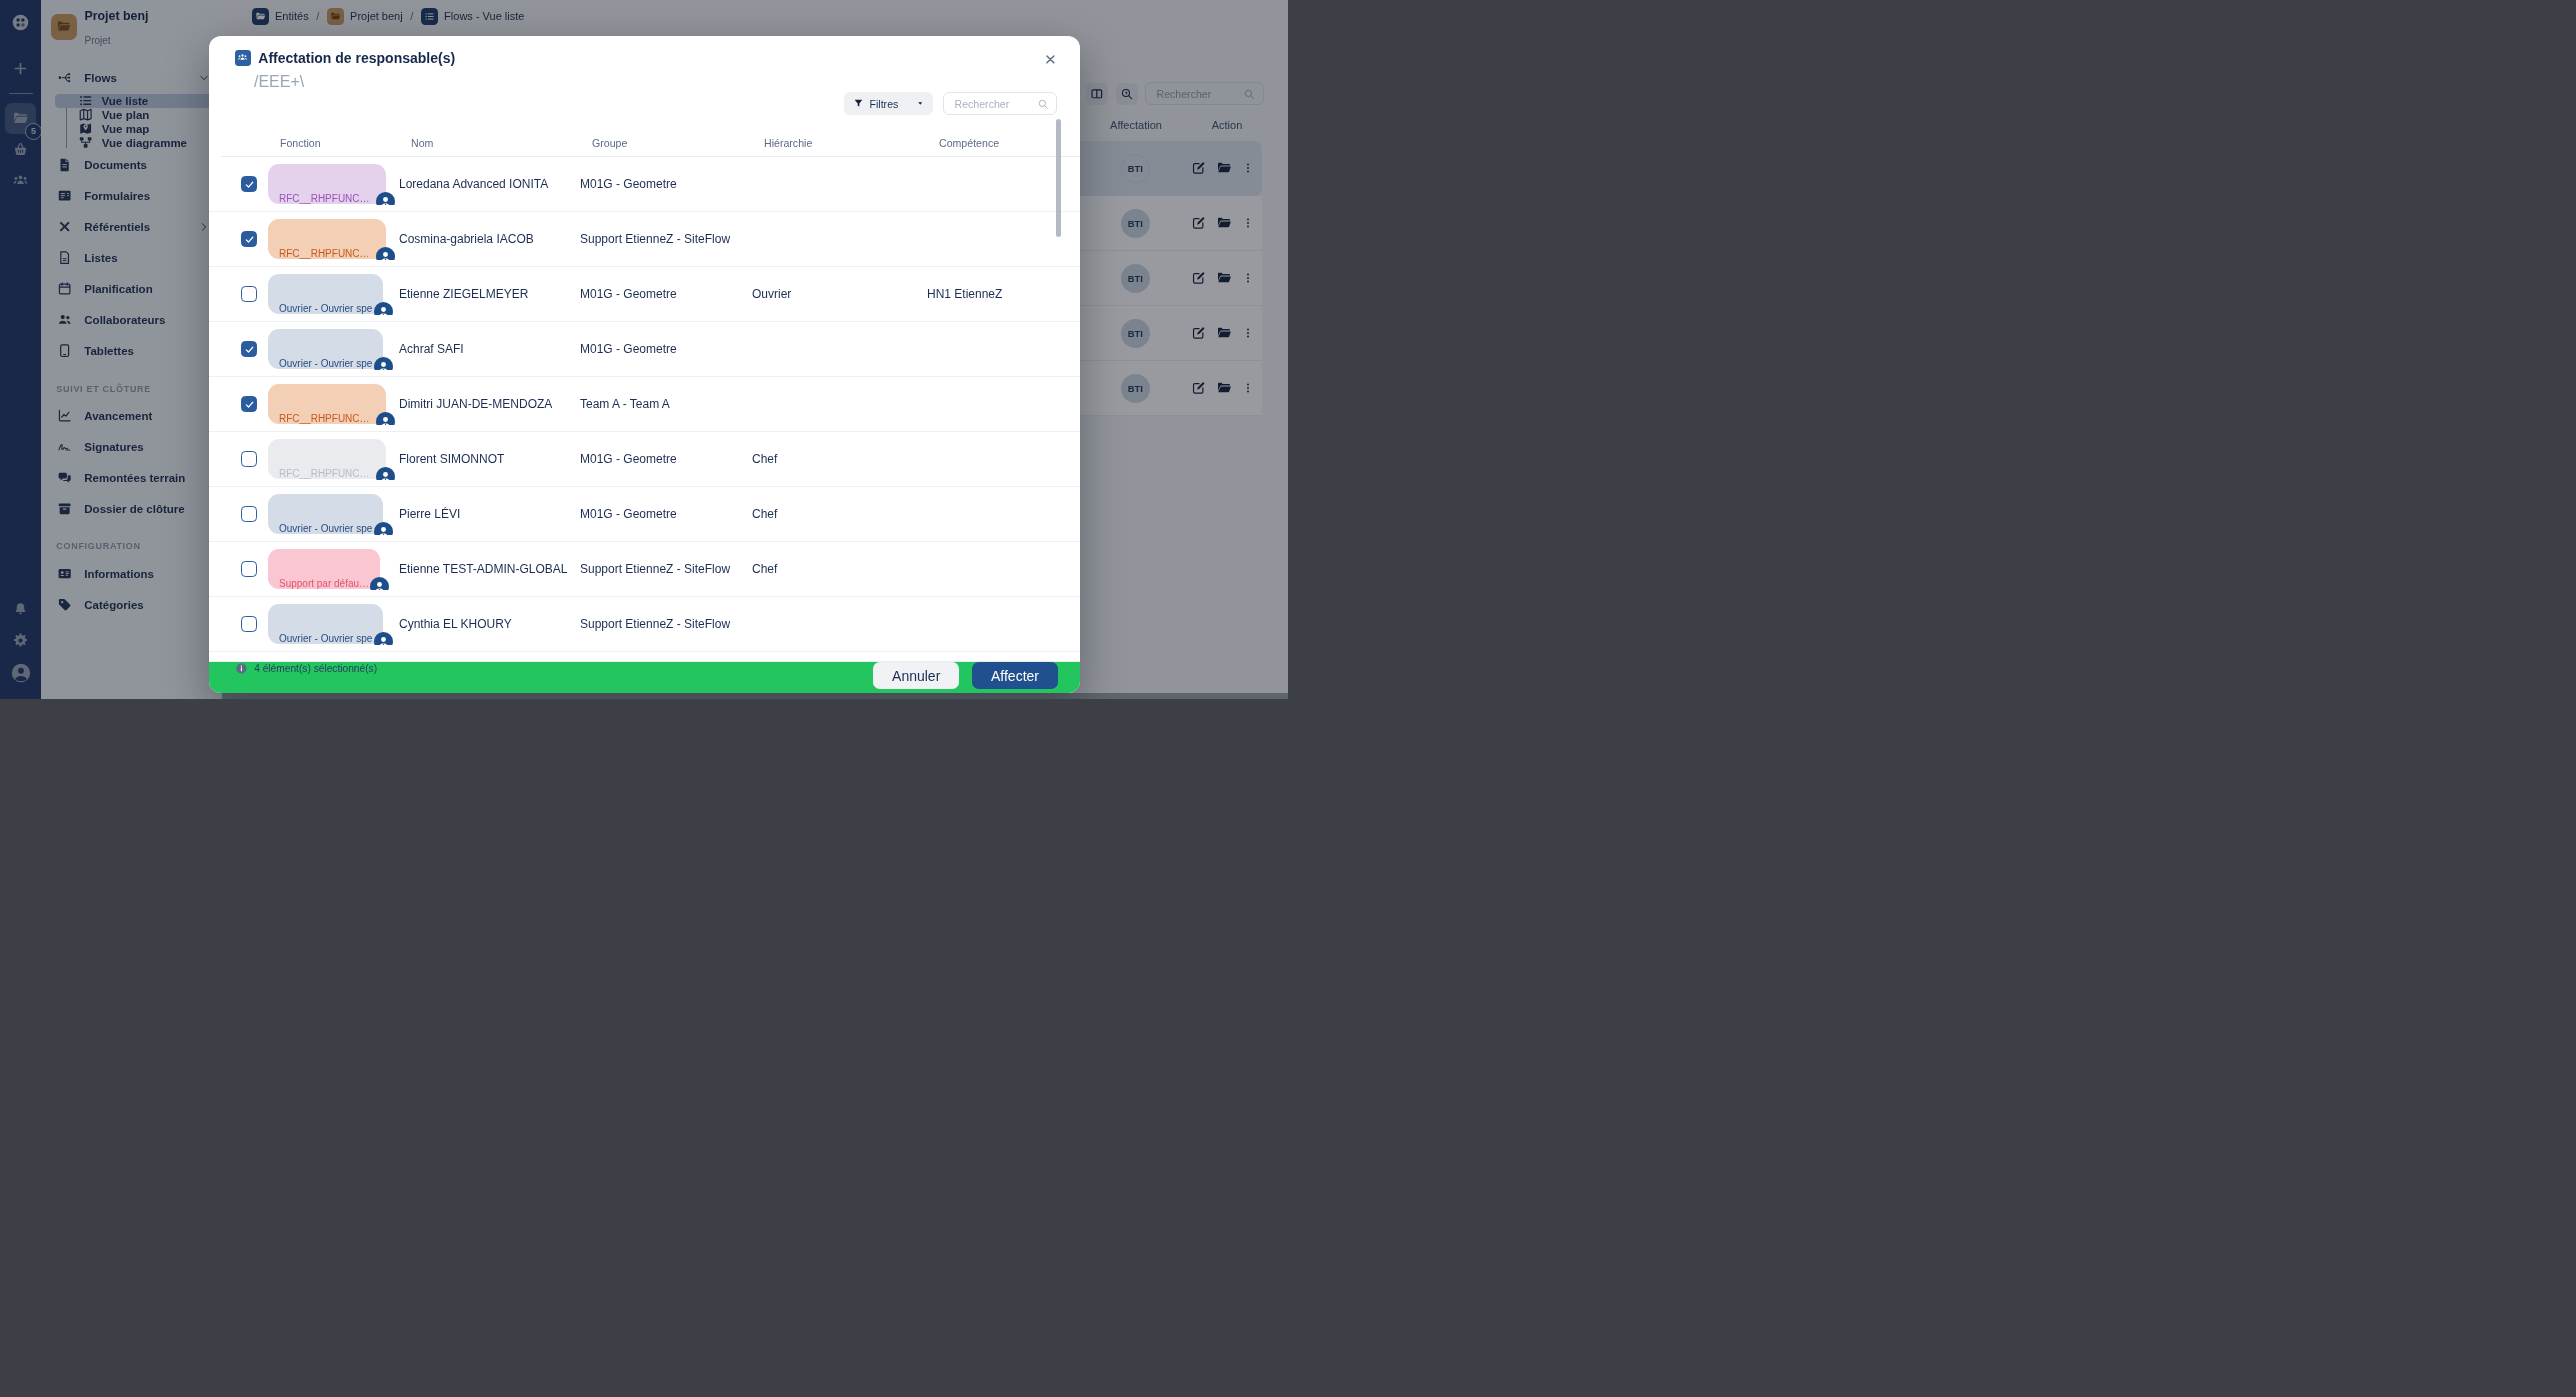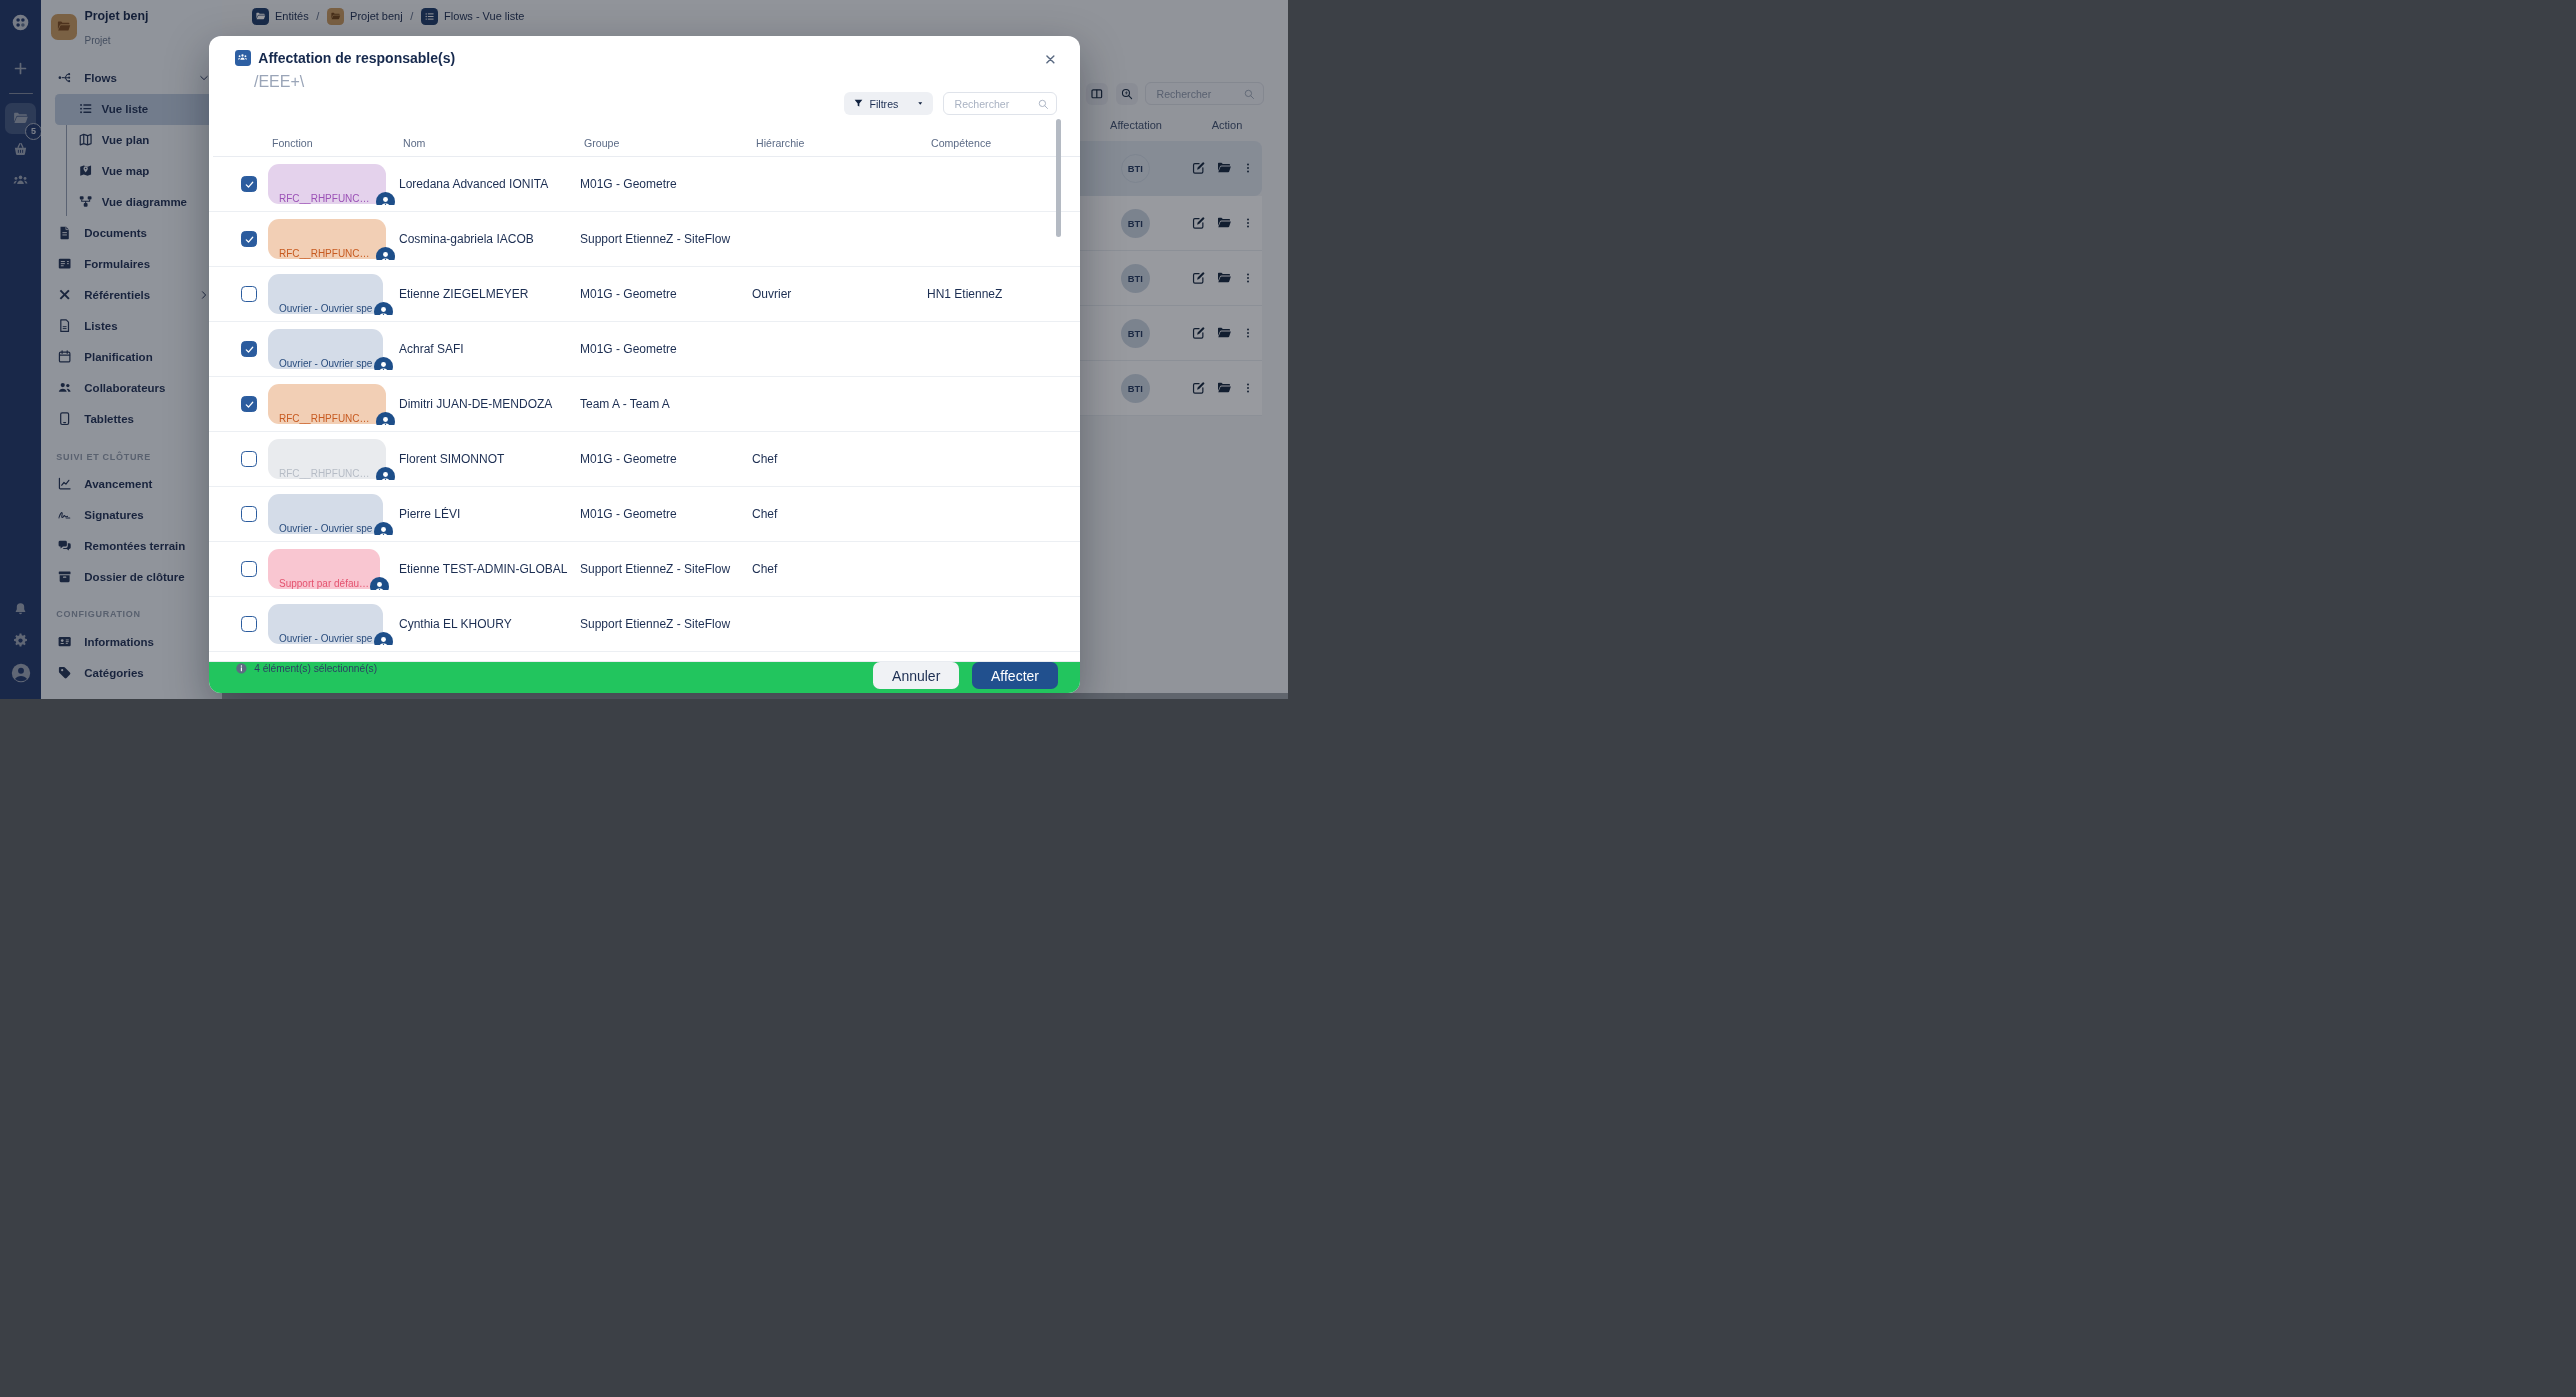--- a/index.html
+++ b/index.html
@@ -43,21 +43,21 @@
   .proj-icon { width:25.6px; height:25.6px; border-radius:6.8px; background:#c79961; display:grid; place-items:center; color:#7a4a1f; --cut:#c79961; flex:0 0 auto; }
   .proj-icon .i { width:15.3px; height:15.3px; }
   .proj-title { font-size:12.4px; font-weight:700; color:#16294d; }
   .proj-sub { font-size:10px; color:#68788f; margin-top:12px; }
   nav { display:block; margin-top:17px; }
   .nav-item { height:31px; display:flex; align-items:center; gap:12px; padding:0 12px 0 16px; font-size:11.5px; font-weight:600; color:#1e3055; cursor:pointer; }
   .nav-item .i, .sub-item .i { width:15.3px; height:15.3px; color:#223457; flex:0 0 auto; }
   .nav-item .chev { margin-left:auto; width:12px; height:12px; color:#2a3a5e; }
   .sub-wrap { position:relative; }
   .sub-wrap::before { content:""; position:absolute; left:25px; top:1.7px; bottom:1.7px; width:0.9px; background:#8f9cb0; }
-  .sub-item { height:31px; display:flex; align-items:center; gap:8.5px; padding-left:37px; font-size:11.5px; font-weight:600; color:#1e3055; cursor:pointer; position:relative; }
+  .sub-item { height:14px; display:flex; align-items:center; gap:8.5px; padding-left:37px; font-size:11.5px; font-weight:600; color:#1e3055; cursor:pointer; position:relative; }
   .sub-item.active { background:#b9c9dc; border-radius:4.3px; margin:0 8.5px 0 13.6px; padding-left:23px; }
   .section-label { margin:17px 0 6.8px 15.3px; font-size:9px; font-weight:700; color:#8d99ab; letter-spacing:0.7px; }
 
   
   .main { position:absolute; left:221px; top:0; right:0; bottom:0; background:#eef1f5; --cut:#eef1f5; }
   .breadcrumb { position:absolute; top:7.7px; left:31px; display:flex; align-items:center; gap:7.7px; }
   .bc-item { display:flex; align-items:center; gap:6px; cursor:pointer; }
   .bc-icon { width:17px; height:17px; border-radius:4.3px; display:grid; place-items:center; color:#fff; }
   .bc-icon .i { width:11px; height:11px; }
   .bc-navy { background:#1e3d6b; --cut:#1e3d6b; }
@@ -102,21 +102,21 @@
 
   .filtres { position:absolute; left:635px; top:56px; width:89px; height:23px; border-radius:6px; background:#eef0f4; border:0; display:flex; align-items:center; gap:6px; padding:0 8.5px; font-size:10.6px; font-weight:500; color:#1c2e52; cursor:pointer; font-family:inherit; }
   .filtres .f-funnel { width:11px; height:11px; color:#10213f; }
   .filtres .f-caret { width:8.5px; height:8.5px; margin-left:auto; color:#10213f; }
   .m-search { position:absolute; left:734px; top:56px; width:114px; height:23px; border:0.9px solid #dfe3ea; border-radius:6px; background:#fff; display:flex; align-items:center; padding:0 6.8px 0 8.5px; }
   .m-search input { flex:1; min-width:0; border:0; outline:0; background:transparent; font-size:10.6px; color:#3d4f6b; font-family:inherit; }
   .m-search input::placeholder { color:#a9b2c2; }
   .m-search .i { width:12px; height:12px; color:#a9b2c2; }
 
   .m-grid { display:grid; grid-template-columns:27px 131px 181px 172px 175px 1fr; padding:0 24px 0 32px; align-items:center; }
-  .m-thead { position:absolute; left:4px; right:0; top:94px; height:27px; font-size:10.6px; color:#5c6b86; border-bottom:0.9px solid #e9ecf1; }
+  .m-thead { position:absolute; left:12px; right:0; top:94px; height:27px; font-size:10.6px; color:#5c6b86; border-bottom:0.9px solid #e9ecf1; }
   #m-rows { position:absolute; top:121px; left:0; right:0; bottom:35px; overflow:hidden; }
   .m-row { height:55px; border-bottom:0.9px solid #eceff3; font-size:12px; color:#1c2e52; cursor:pointer; }
   .m-row .cell { overflow:hidden; text-overflow:ellipsis; white-space:nowrap; padding-right:6.8px; }
   .cb { width:16px; height:16px; border:1.7px solid #2b5c9e; border-radius:4.3px; background:#fff; display:grid; place-items:center; cursor:pointer; }
   .cb .i { width:11px; height:11px; visibility:hidden; }
   .cb.checked { background:#2b5c9e; }
   .cb.checked .i { visibility:visible; }
   .pill { position:relative; display:inline-flex; align-items:flex-end; height:40px; border-radius:11px; padding:0 11px; font-size:10px; font-weight:500; white-space:nowrap; max-width:118px; }
   .pill .pill-txt { overflow:hidden; text-overflow:ellipsis; }
   .v-purple { background:#e4d2ec; color:#9b51b6; }

